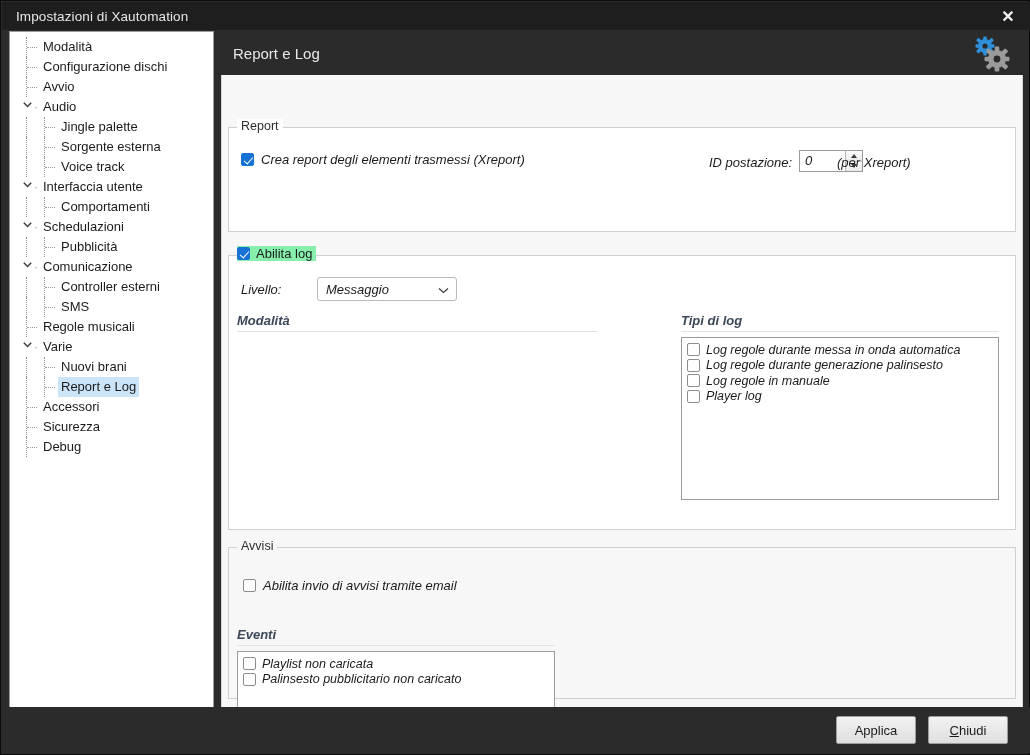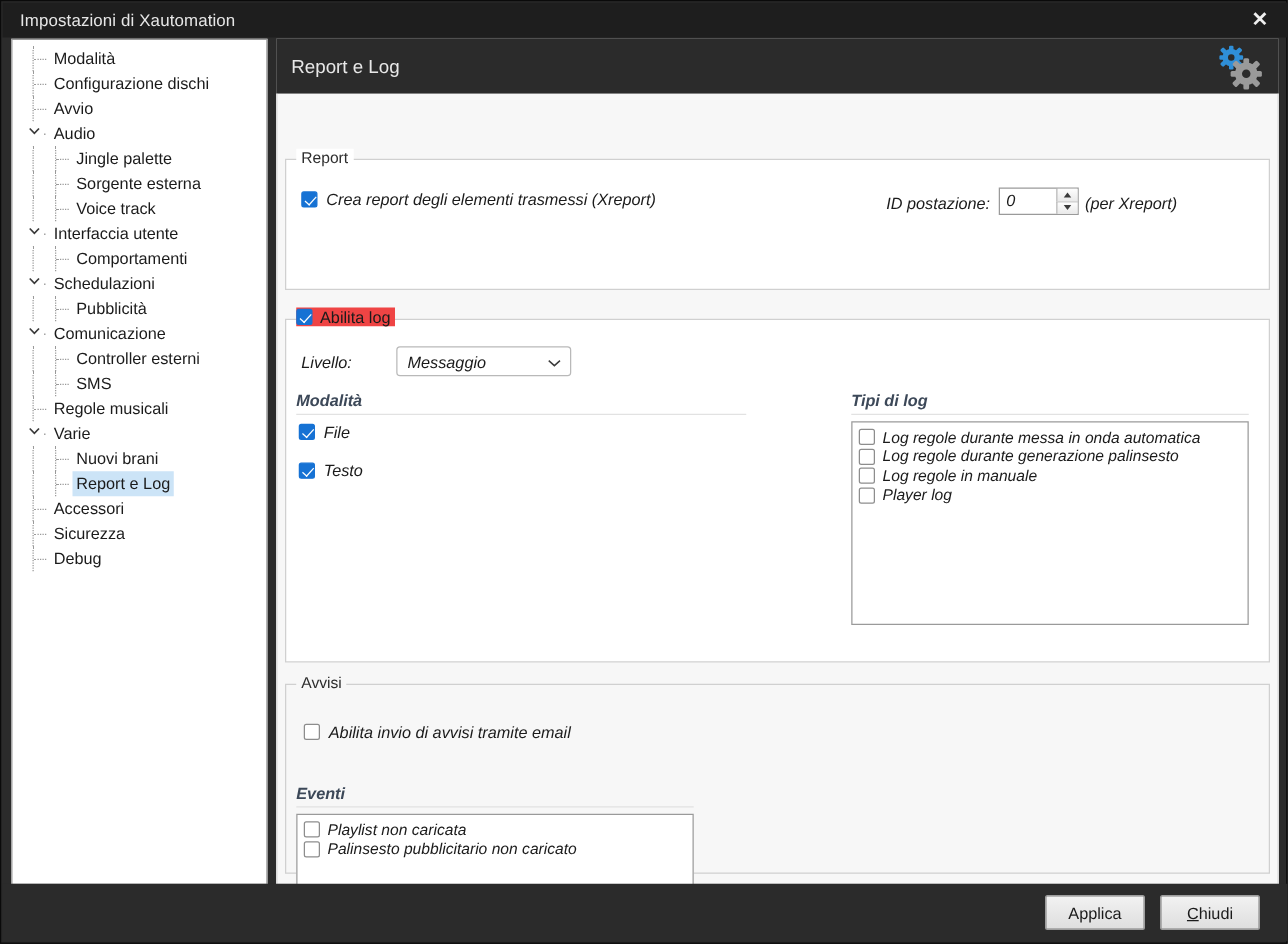--- a/index.html
+++ b/index.html
@@ -214,21 +214,21 @@
     left: 6px;
     top: 180px;
     width: 788px;
     height: 275px;
     background: #ffffff;
   }
   .gb-log > .gb-title-cb {
     position: absolute;
     top: -10px;
     left: 8px;
-    background: #ef4444;
+    background: #86efac;
     padding: 0 4px 0 0;
     display: flex;
     align-items: center;
     gap: 6px;
     font-size: 13px;
     color: #1b1b1b;
     white-space: nowrap;
     cursor: pointer;
   }
 
@@ -506,51 +506,41 @@
         <span class="abs" style="left:480px; top:27px; font-size:13px;">ID postazione:</span>
 
         <div class="abs spin-wrap" style="left:570px; top:22px;">
           <span class="spin-val">0</span>
           <span class="spin-btns">
             <span class="spin-up"></span>
             <span class="spin-dn"></span>
           </span>
         </div>
 
-        <span class="abs" style="left:639px; top:27px; font-size:13px;">(per Xreport)</span>
+        <span class="abs" style="left:608px; top:27px; font-size:13px;">(per Xreport)</span>
       </div>
 
       <div class="groupbox gb-log">
         <div class="gb-title-cb cb checked">
           <span class="box"></span>
           <span>Abilita log</span>
         </div>
 
         <span class="abs" style="left:12px; top:26px; font-size:13px;">Livello:</span>
 
         <div class="abs combo" style="left:88px; top:21px;justify-content:space-between;">
           <span>Messaggio</span>
           <span>
             <svg width="11" height="7" viewBox="0 0 11 7">
                 <path d="M1 1.5 L5.5 5.5 L10 1.5" stroke="#3c3c3c" stroke-width="1.2" fill="none"></path>
               </svg>
           </span>
         </div>
 
         <div class="abs sec-head" style="left:8px; top:57px; width:360px;">Modalità</div>
-        <div class="abs" id="modalita-list" style="left:10px; top:82px; width:360px;">
-            <div class="cb checked" style="margin-bottom: 16px; display: flex;">
-              <span class="box"></span>
-              <span>File</span>
-            </div>
-            <div class="cb checked" style="margin-bottom: 16px; display: flex;">
-              <span class="box"></span>
-              <span>Testo</span>
-            </div>
-          </div>
 
         <div class="abs sec-head" style="left:452px; top:57px; width:318px;">Tipi di log</div>
         <div class="abs listbox" id="tipi-list" style="left:452px; top:81px; width:318px; height:163px;">
             <div class="cb">
               <span class="box"></span>
               <span>Log regole durante messa in onda automatica</span>
             </div>
             <div class="cb">
               <span class="box"></span>
               <span>Log regole durante generazione palinsesto</span>

